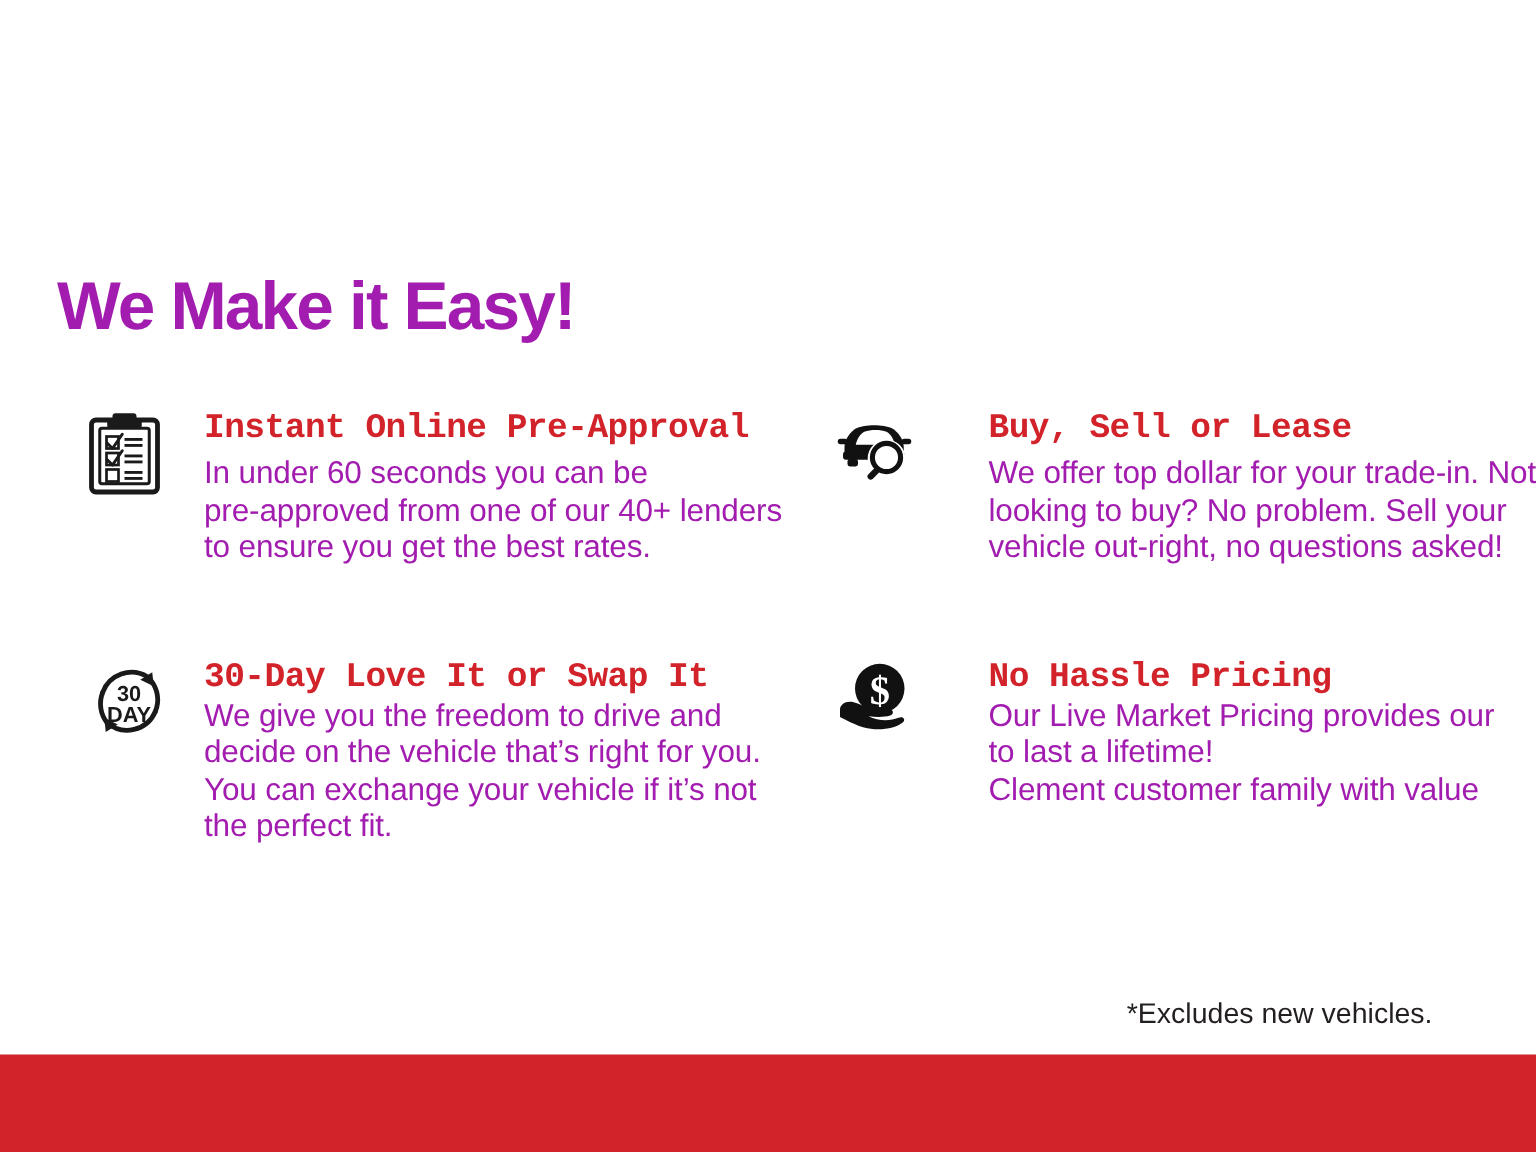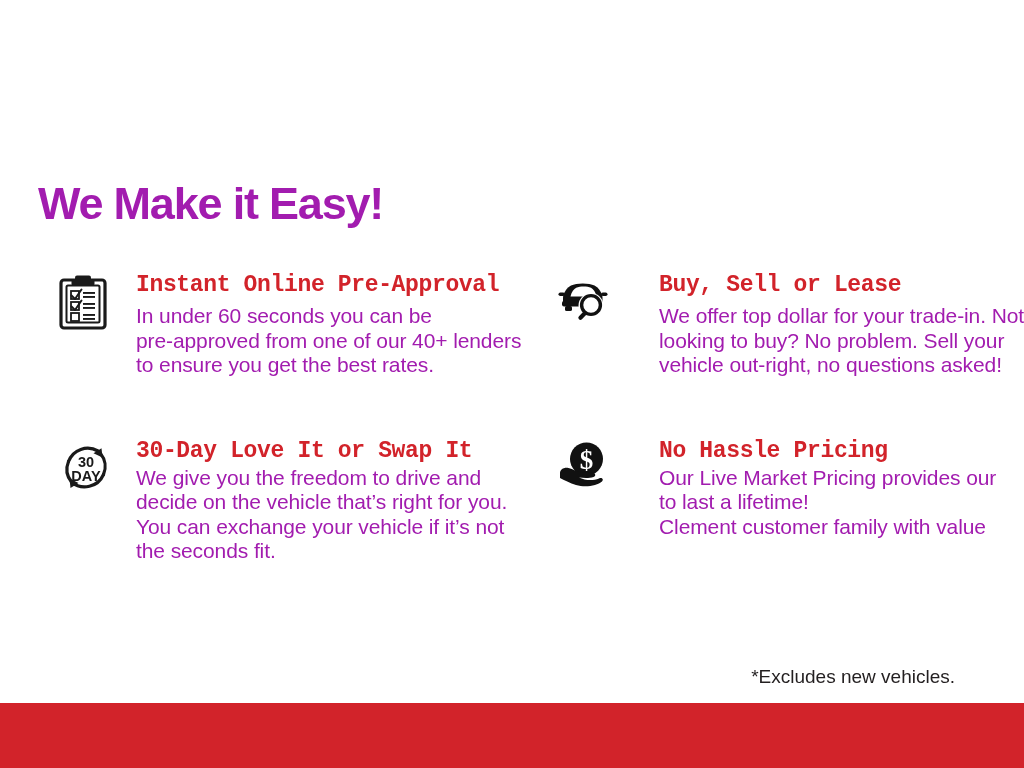--- a/index.html
+++ b/index.html
@@ -198,21 +198,21 @@
             <text x="28" y="27" text-anchor="middle" font-family="Liberation Sans, sans-serif" font-size="14.5" font-weight="bold" fill="#1a1a1a">30</text>
             <text x="28" y="41" text-anchor="middle" font-family="Liberation Sans, sans-serif" font-size="14.5" font-weight="bold" fill="#1a1a1a">DAY</text>
           </svg>
         </div>
         <div class="feature-body">
           <div class="feature-title">30-Day Love It or Swap It</div>
           <div class="feature-text">
             <span>We give you the freedom to drive and</span>
             <span>decide on the vehicle that’s right for you.</span>
             <span>You can exchange your vehicle if it’s not</span>
-            <span>the seconds fit.</span>
+            <span>the perfect fit.</span>
           </div>
         </div>
       </div>
 
       <div class="feature col-right">
         <div class="icon-wrap">
           <svg width="52" height="50" viewBox="0 0 52 50" aria-hidden="true">
             <circle cx="28.5" cy="19" r="16.5" fill="#111111"></circle>
 
             <text x="28.5" y="29" text-anchor="middle" font-family="Liberation Serif, serif" font-size="27" font-weight="bold" fill="#ffffff">$</text>

